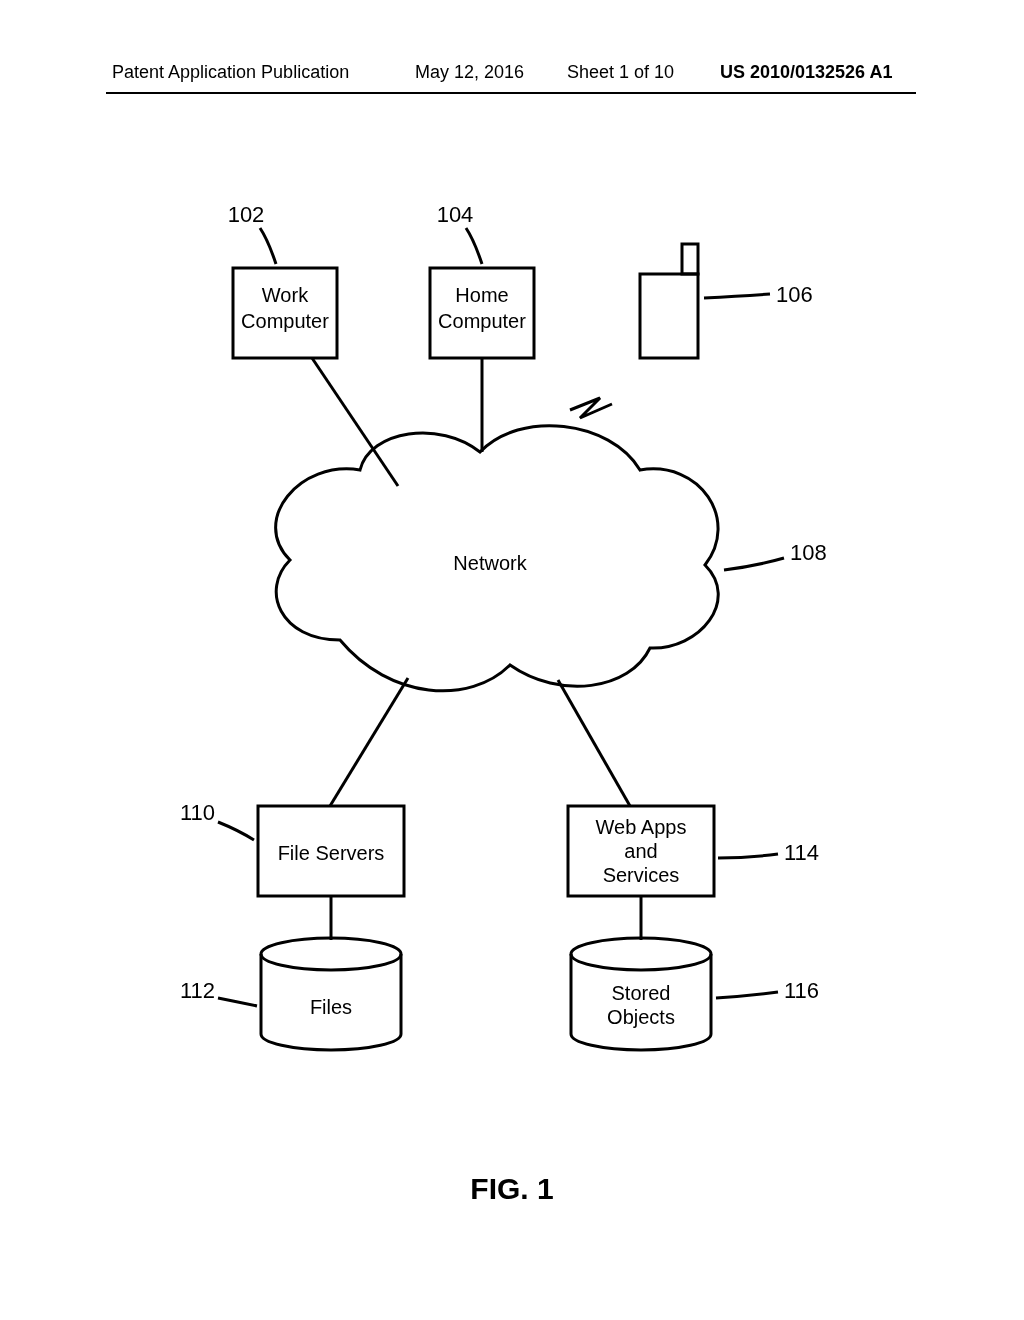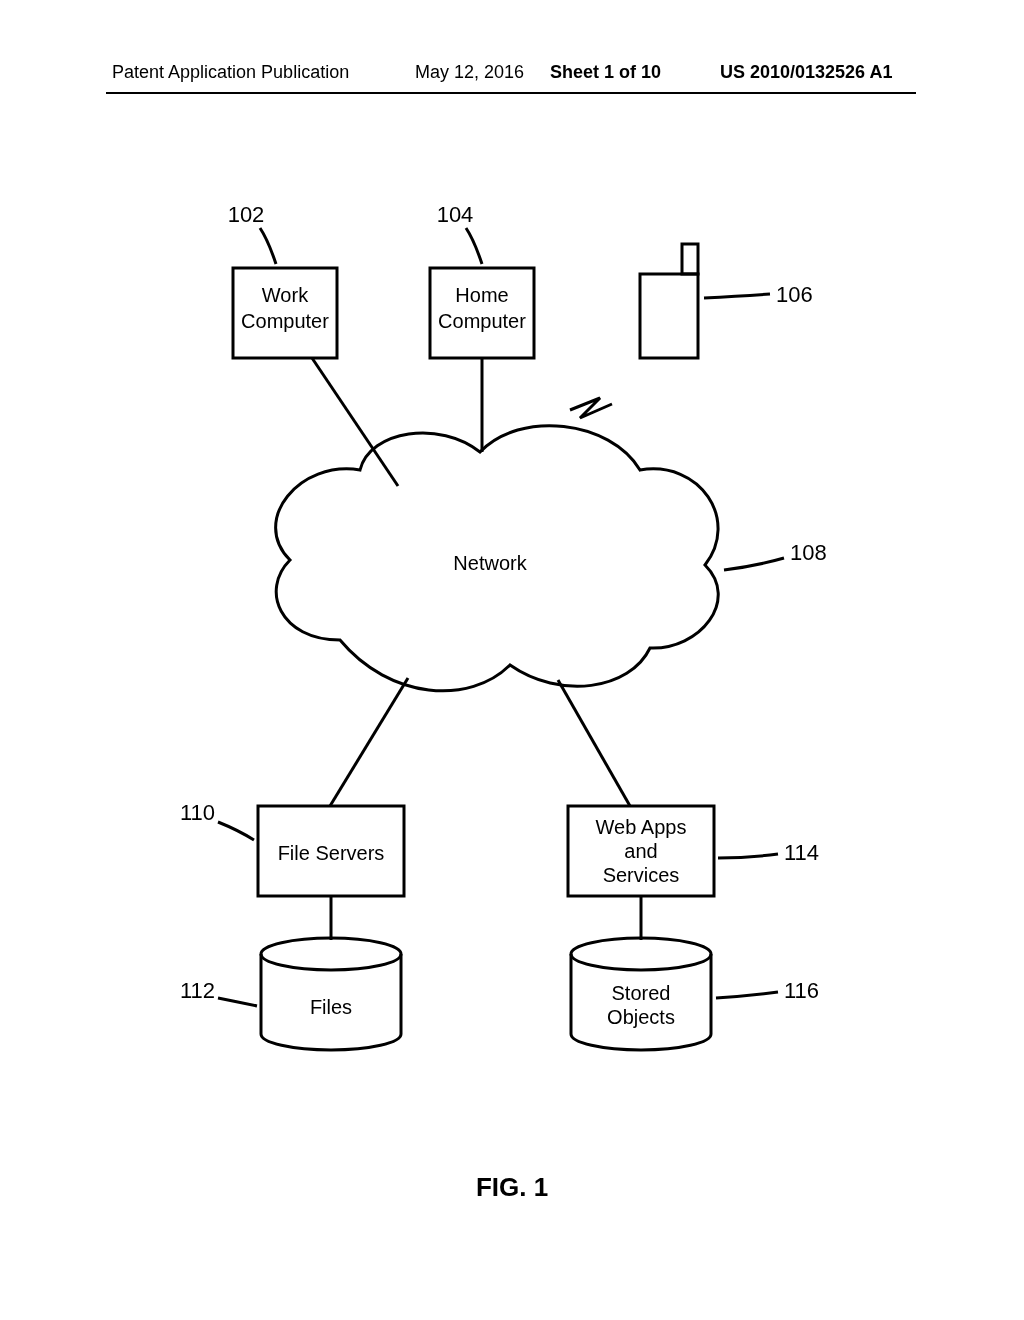--- a/index.html
+++ b/index.html
@@ -28,22 +28,22 @@
     left: 112px;
     font-weight: normal;
   }
   .header .date {
     position: absolute;
     left: 415px;
     font-weight: normal;
   }
   .header .sheet {
     position: absolute;
-    left: 550px;
-    font-weight: bold;
+    left: 567px;
+    font-weight: normal;
   }
   .header .docnum {
     position: absolute;
     left: 720px;
     font-weight: bold;
   }
   .rule {
     position: absolute;
     top: 92px;
     left: 106px;
@@ -55,21 +55,21 @@
     position: absolute;
     top: 0;
     left: 0;
   }
   .fig-caption {
     position: absolute;
     top: 1172px;
     width: 1024px;
     text-align: center;
     font-weight: bold;
-    font-size: 26px;
+    font-size: 30px;
   }
   .svg-label {
     font-family: Arial, Helvetica, sans-serif;
     font-size: 20px;
   }
   .svg-ref {
     font-family: Arial, Helvetica, sans-serif;
     font-size: 22px;
   }
 </style>

